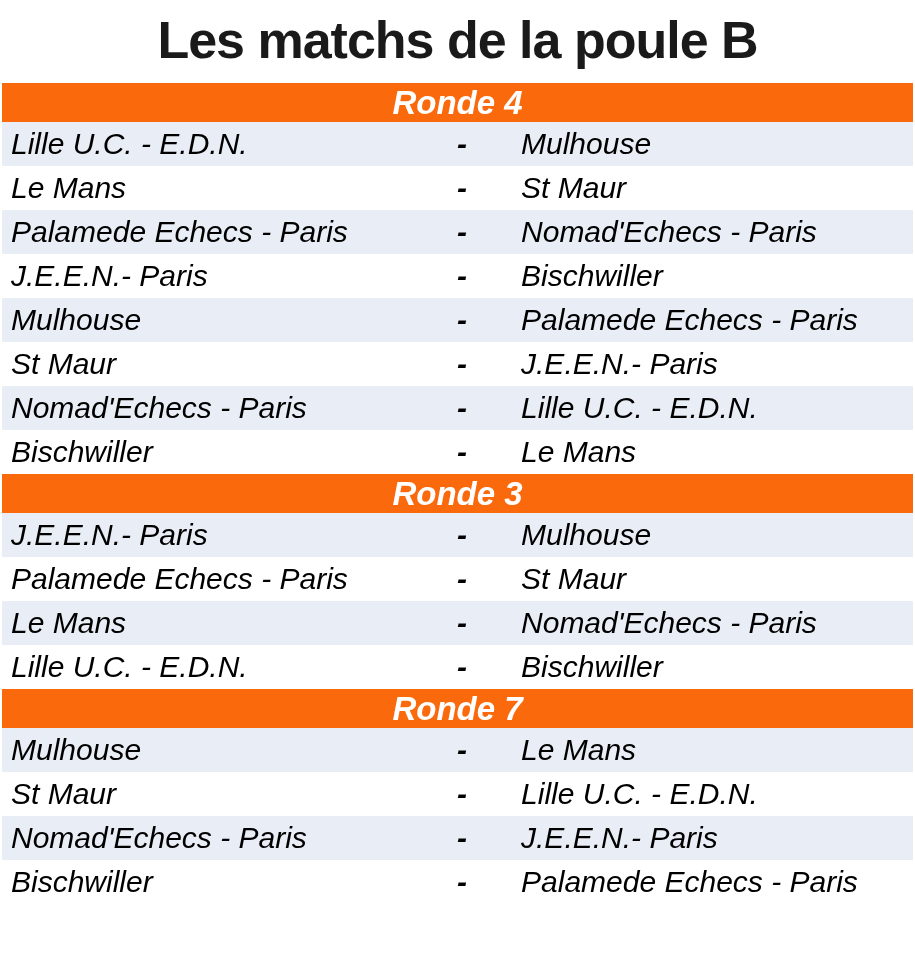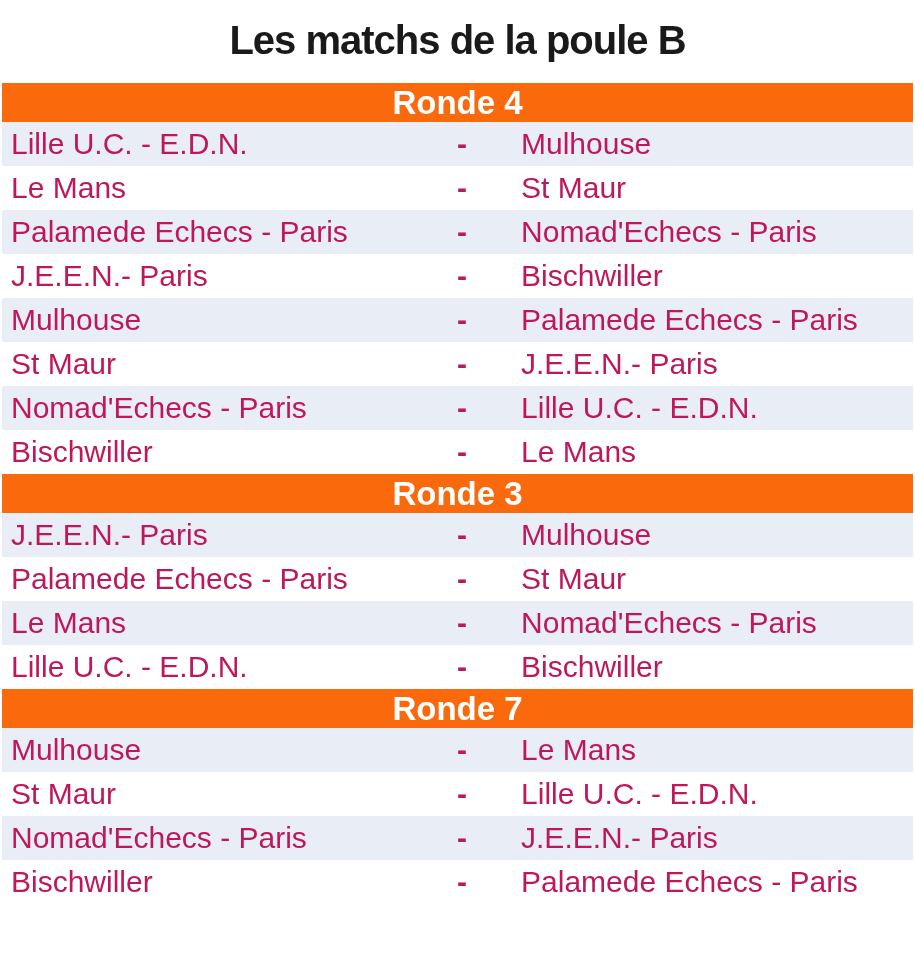--- a/index.html
+++ b/index.html
@@ -9,45 +9,46 @@
     font-family: "Liberation Sans", sans-serif;
   }
   .page {
     width: 915px;
     height: 979px;
     overflow: hidden;
     background: #ffffff;
   }
   .title {
     margin: 16px 0 19px 0;
-    font-size: 40px;
+    font-size: 52px;
     line-height: 48px;
     font-weight: 700;
     letter-spacing: -1px;
     text-align: center;
     color: #1a1a1a;
   }
   .table {
     margin: 16px 2px;
+    font-style: italic;
   }
   .round-header {
     height: 39px;
     line-height: 39px;
     text-align: center;
     font-size: 33px;
     font-weight: 700;
     color: #ffffff;
     background: #fa6a0d;
   }
   .match-row {
     display: flex;
     align-items: center;
     height: 44px;
     font-size: 30px;
-    color: #be185d;
+    color: #000000;
     background: #ffffff;
   }
   .match-row.alt {
     background: #e9edf5;
   }
   .cell-home {
     width: 46%;
     padding-left: 9px;
     box-sizing: border-box;
     white-space: nowrap;

